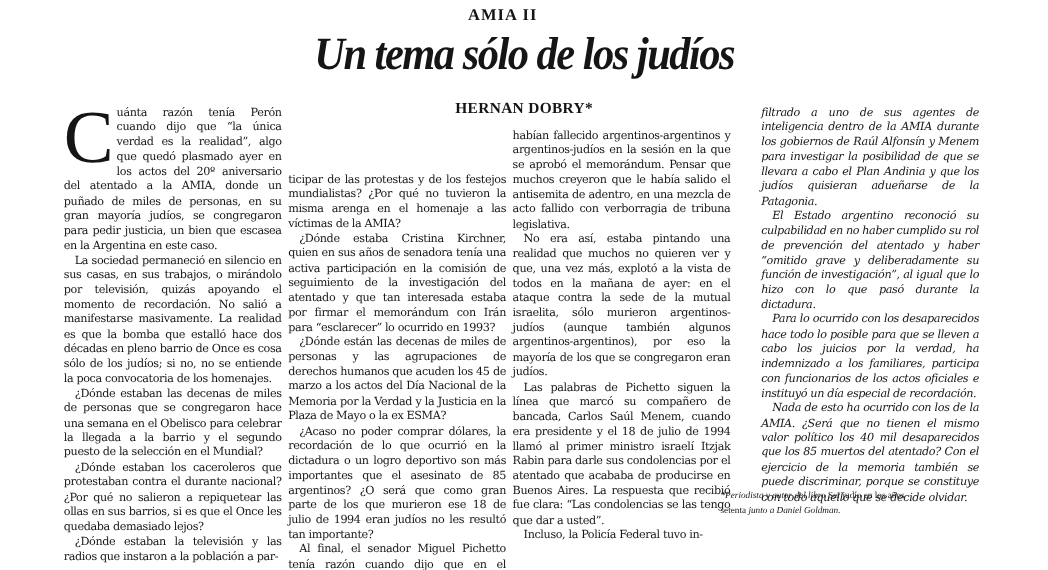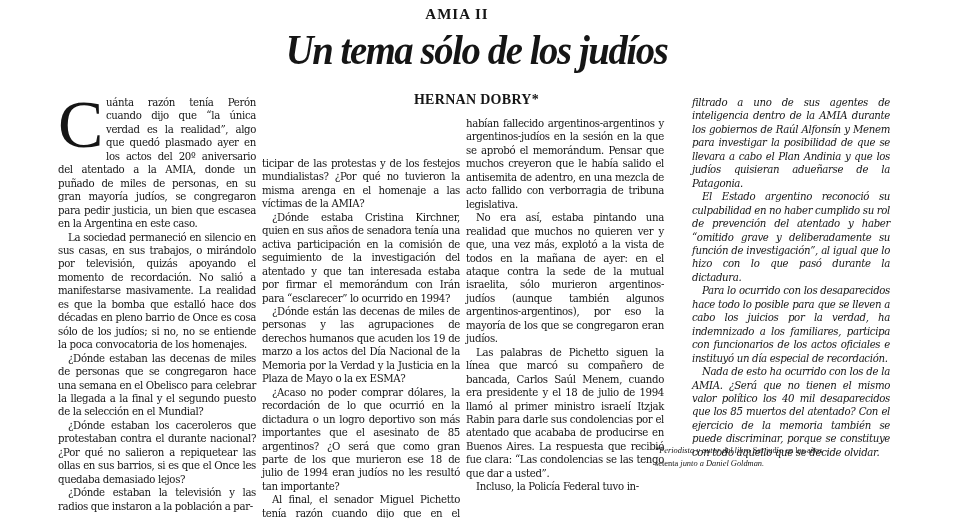--- a/index.html
+++ b/index.html
@@ -21,29 +21,29 @@
 </head>
 <body>
 
 <div class="kicker">AMIA II</div>
 <div class="headline">Un tema sólo de los judíos</div>
 <div class="byline">HERNAN DOBRY*</div>
 
 <div id="col1" class="col">
   <p class="noindent"><span class="dropcap">C</span><span>uánta razón tenía Perón cuando dijo que “la única verdad es la realidad”, algo que quedó plasmado ayer en los actos del 20º aniversario del atentado a la AMIA, donde un puñado de miles de personas, en su gran mayoría judíos, se congregaron para pedir justicia, un bien que escasea en la Argentina en este caso.</span></p>
   <p>La sociedad permaneció en silencio en sus casas, en sus trabajos, o mirándolo por televisión, quizás apoyando el momento de recordación. No salió a manifestarse masivamente. La realidad es que la bomba que estalló hace dos décadas en pleno barrio de Once es cosa sólo de los judíos; si no, no se entiende la poca convocatoria de los homenajes.</p>
-  <p>¿Dónde estaban las decenas de miles de personas que se congregaron hace una semana en el Obelisco para celebrar la llegada a la final y el segundo puesto de la selección en el Mundial?</p>
+  <p>¿Dónde estaban las decenas de miles de personas que se congregaron hace una semana en el Obelisco para celebrar la llegada a la barrio y el segundo puesto de la selección en el Mundial?</p>
   <p>¿Dónde estaban los caceroleros que protestaban contra el durante nacional? ¿Por qué no salieron a repiquetear las ollas en sus barrios, si es que el Once les quedaba demasiado lejos?</p>
   <p>¿Dónde estaban la televisión y las radios que instaron a la población a par-</p>
 </div>
 
 <div id="col2" class="col">
   <p class="noindent">ticipar de las protestas y de los festejos mundialistas? ¿Por qué no tuvieron la misma arenga en el homenaje a las víctimas de la AMIA?</p>
-  <p>¿Dónde estaba Cristina Kirchner, quien en sus años de senadora tenía una activa participación en la comisión de seguimiento de la investigación del atentado y que tan interesada estaba por firmar el memorándum con Irán para “esclarecer” lo ocurrido en 1994?</p>
-  <p>¿Dónde están las decenas de miles de personas y las agrupaciones de derechos humanos que acuden los 19 de marzo a los actos del Día Nacional de la Memoria por la Verdad y la Justicia en la Plaza de Mayo o la ex ESMA?</p>
+  <p>¿Dónde estaba Cristina Kirchner, quien en sus años de senadora tenía una activa participación en la comisión de seguimiento de la investigación del atentado y que tan interesada estaba por firmar el memorándum con Irán para “esclarecer” lo ocurrido en 1993?</p>
+  <p>¿Dónde están las decenas de miles de personas y las agrupaciones de derechos humanos que acuden los 45 de marzo a los actos del Día Nacional de la Memoria por la Verdad y la Justicia en la Plaza de Mayo o la ex ESMA?</p>
   <p>¿Acaso no poder comprar dólares, la recordación de lo que ocurrió en la dictadura o un logro deportivo son más importantes que el asesinato de 85 argentinos? ¿O será que como gran parte de los que murieron ese 18 de julio de 1994 eran judíos no les resultó tan importante?</p>
   <p>Al final, el senador Miguel Pichetto tenía razón cuando dijo que en el atentado</p>
 </div>
 
 <div id="col3" class="col">
   <p class="noindent">habían fallecido argentinos-argentinos y argentinos-judíos en la sesión en la que se aprobó el memorándum. Pensar que muchos creyeron que le había salido el antisemita de adentro, en una mezcla de acto fallido con verborragia de tribuna legislativa.</p>
   <p>No era así, estaba pintando una realidad que muchos no quieren ver y que, una vez más, explotó a la vista de todos en la mañana de ayer: en el ataque contra la sede de la mutual israelita, sólo murieron argentinos-judíos (aunque también algunos argentinos-argentinos), por eso la mayoría de los que se congregaron eran judíos.</p>
   <p>Las palabras de Pichetto siguen la línea que marcó su compañero de bancada, Carlos Saúl Menem, cuando era presidente y el 18 de julio de 1994 llamó al primer ministro israelí Itzjak Rabin para darle sus condolencias por el atentado que acababa de producirse en Buenos Aires. La respuesta que recibió fue clara: “Las condolencias se las tengo que dar a usted”.</p>
   <p>Incluso, la Policía Federal tuvo in-</p>
 </div>

